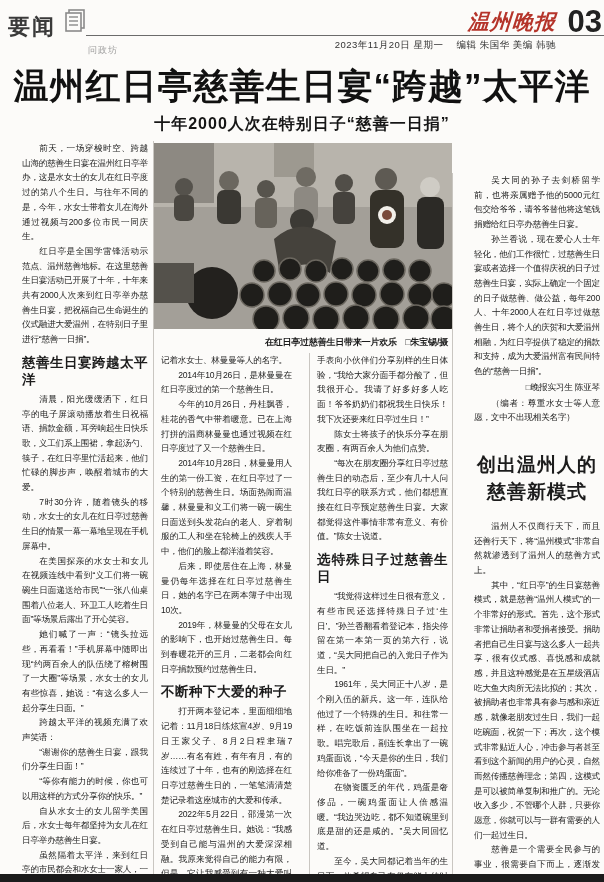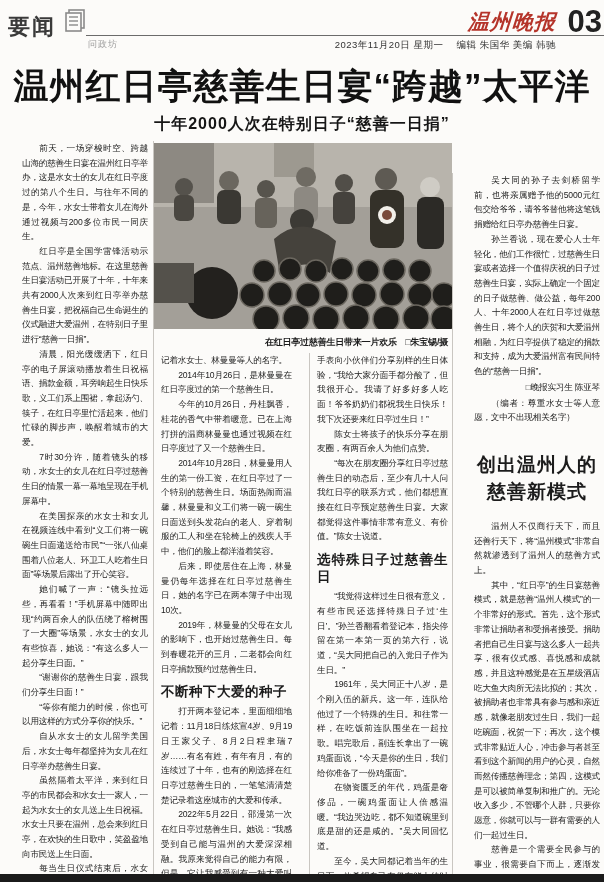--- a/index.html
+++ b/index.html
@@ -2,21 +2,21 @@
 <html><head>
 <meta charset="utf-8">
 <style>
   html,body{margin:0;padding:0;background:#e8e6e2;}
   .page{position:relative;width:604px;height:882px;margin:0 auto;background:#fcfbf9;
         font-family:"Liberation Sans","DejaVu Sans",sans-serif;color:#1c1c1c;overflow:hidden;}
   
   .hdr{position:relative;height:54px;}
   .sec-label{position:absolute;left:8px;top:12px;font-size:22px;font-weight:bold;color:#3a3a3a;letter-spacing:2px;}
   .doc-icon{position:absolute;left:62px;top:8px;}
-  .col-label{position:absolute;left:60px;top:38px;font-size:9px;color:#9a9a9a;letter-spacing:1px;padding-left:28px;}
+  .col-label{position:absolute;left:60px;top:44px;font-size:9px;color:#9a9a9a;letter-spacing:1px;padding-left:28px;}
   .hdr-rule{position:absolute;left:86px;right:0;top:35px;border-top:1.5px solid #6b6b6b;}
   .masthead{position:absolute;right:48px;top:8px;font-family:"Liberation Serif","DejaVu Serif",serif;
             font-weight:bold;font-style:italic;font-size:21px;color:#b5342a;letter-spacing:1px;transform:skewX(-4deg);}
   .pageno{position:absolute;right:2px;top:4px;font-size:31px;font-weight:bold;color:#222;}
   .date-row{position:absolute;right:48px;top:39px;font-size:9.5px;color:#333;letter-spacing:.5px;}
   .date-row .staff{margin-left:10px;}
   
   .headline{margin:12px 4px 0;text-align:center;font-size:35px;font-weight:900;letter-spacing:1px;
             color:#111;line-height:40px;white-space:nowrap;}
   .subhead{margin:8px 0 6px;text-align:center;font-size:16px;font-weight:bold;color:#161616;letter-spacing:1px;}
@@ -67,24 +67,26 @@
   </div>
 
   <div class="headline">温州红日亭慈善生日宴“跨越”太平洋</div>
   <div class="subhead">十年2000人次在特别日子“慈善一日捐”</div>
 
   <div class="bodywrap">
 
     <div class="colbox col1">
         <p class="para">前天，一场穿梭时空、跨越山海的慈善生日宴在温州红日亭举办，这是水女士的女儿在红日亭度过的第八个生日。与往年不同的是，今年，水女士带着女儿在海外通过视频与200多位市民一同庆生。</p>
         <p class="para">红日亭是全国学雷锋活动示范点、温州慈善地标。在这里慈善生日宴活动已开展了十年，十年来共有2000人次来到红日亭举办慈善生日宴，把祝福自己生命诞生的仪式融进大爱温州，在特别日子里进行“慈善一日捐”。</p>
+        <h3 class="sec-head">慈善生日宴跨越太平洋</h3>
         <p class="para">清晨，阳光缓缓洒下，红日亭的电子屏滚动播放着生日祝福语、捐款金额，耳旁响起生日快乐歌，义工们系上围裙，拿起汤勺、筷子，在红日亭里忙活起来，他们忙碌的脚步声，唤醒着城市的大爱。</p>
         <p class="para">7时30分许，随着镜头的移动，水女士的女儿在红日亭过慈善生日的情景一幕一幕地呈现在手机屏幕中。</p>
         <p class="para">在美国探亲的水女士和女儿在视频连线中看到“义工们将一碗碗生日面递送给市民”“一张八仙桌围着八位老人、环卫工人吃着生日面”等场景后露出了开心笑容。</p>
         <p class="para">她们喊了一声：“镜头拉远些，再看看！”手机屏幕中随即出现“约两百余人的队伍绕了榕树围了一大圈”等场景，水女士的女儿有些惊喜，她说：“有这么多人一起分享生日面。”</p>
+        <p class="para">跨越太平洋的视频充满了欢声笑语：</p>
         <p class="para">“谢谢你的慈善生日宴，跟我们分享生日面！”</p>
         <p class="para">“等你有能力的时候，你也可以用这样的方式分享你的快乐。”</p>
         <p class="para">自从水女士的女儿留学美国后，水女士每年都坚持为女儿在红日亭举办慈善生日宴。</p>
         <p class="para">虽然隔着太平洋，来到红日亭的市民都会和水女士一家人，一起为水女士的女儿送上生日祝福。水女士只要在温州，总会来到红日亭，在欢快的生日歌中，笑盈盈地向市民送上生日面。</p>
         <p class="para">每当生日仪式结束后，水女士都会将当天的纪实视频发送给女儿，并对女儿说：“妈妈把在红日亭给你办的慈善生日宴，当做生日礼物送给你。希望你记住温州是一个温暖城市，薪火传承多多奉献爱心。”</p>
       </div>
 
     <div class="mid">
       <figure>
         <svg width="298" height="186" viewBox="0 0 298 186">

